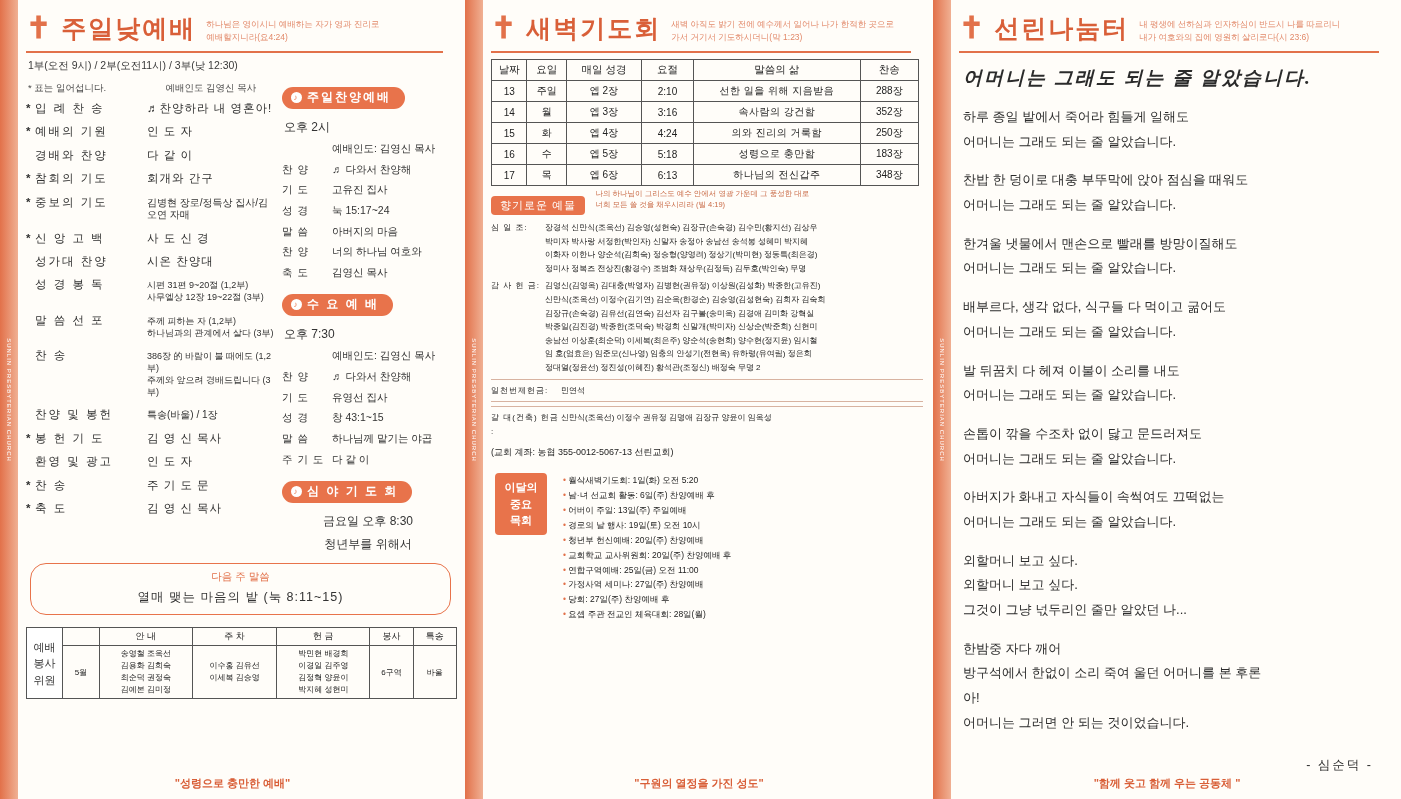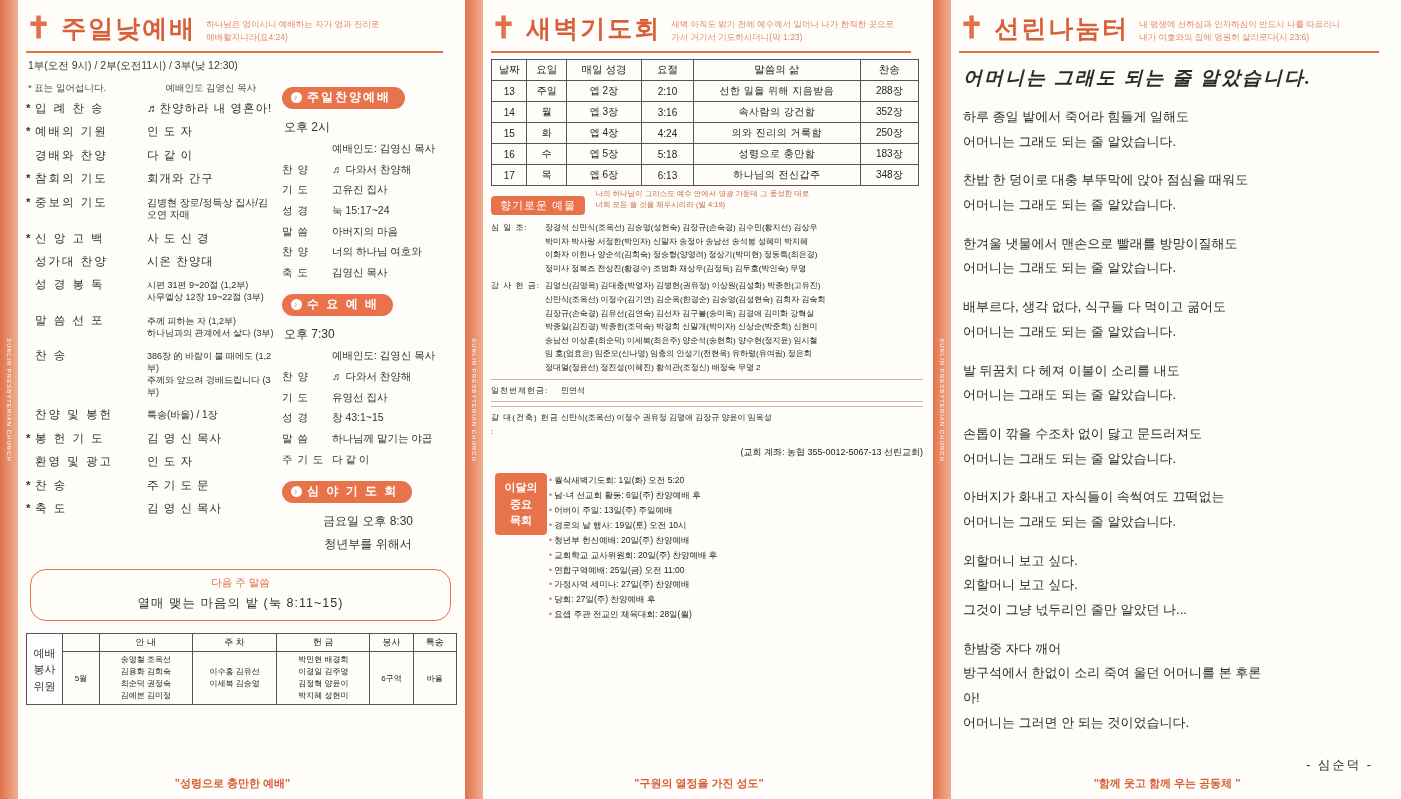--- a/index.html
+++ b/index.html
@@ -109,21 +109,21 @@
   }
   .srow2 {
     display:flex; font-size:10.5px; color:#333; margin-bottom:7px; line-height:1.3;
   }
   .srow2 .nm { width:50px; letter-spacing:1px; }
   .srow2 .vl { flex:1; }
   .plain { font-size:12px; color:#333; margin:2px 0 6px 2px; }
 
   
   .nextbox {
-    margin:10px 14px 0 30px;
+    margin:4px 14px 0 30px;
     border:1.5px solid #e8734b;
     border-radius:16px;
     text-align:center;
     padding:6px 4px 8px 4px;
   }
   .nextbox .t1 { font-size:10.5px; color:#e2714a; margin-bottom:5px; }
   .nextbox .t2 { font-size:12.5px; color:#333; letter-spacing:1px; }
 
   
   .duty { display:flex; margin:12px 8px 0 26px; }
@@ -160,24 +160,24 @@
   .pill2 {
     display:inline-block; background:#e8734b; color:#fff;
     border-radius:4px; padding:2px 9px; font-size:11px; font-weight:normal;
     letter-spacing:1px; margin:10px 0 2px 0;
   }
   .pill2-verse { font-size:7.5px; color:#c96a46; line-height:1.5; display:inline-block; margin-left:6px; vertical-align:2px;}
   .offrow { display:flex; font-size:8px; color:#222; margin:4px 0 4px 0; line-height:1.7; }
   .offrow .ttl { width:54px; flex:none; letter-spacing:1px; color:#222; }
   .offrow .names { flex:1; }
   .divline { border-top:1px solid #d8b3a1; margin:4px 26px 4px 26px; }
-  .acct { font-size:9px; color:#222; text-align:right; margin:8px 0 0 0; }
-
-  
-  .monthly { display:flex; margin:14px 10px 0 30px; gap:2px; }
+  .acct { font-size:9px; color:#222; text-align:left; margin:8px 0 0 0; }
+
+  
+  .monthly { display:flex; margin:14px 10px 0 30px; gap:16px; }
   .mbadge {
     width:52px; background:#e8734b; color:#fff; border-radius:4px;
     font-size:11px; font-weight:bold; text-align:center;
     padding:6px 2px; line-height:1.5; height:62px;
   }
   .mlist { font-size:8.5px; color:#222; line-height:1.75; }
   .mlist div::before { content:"• "; color:#e2714a; }
 
   
   .hand {

